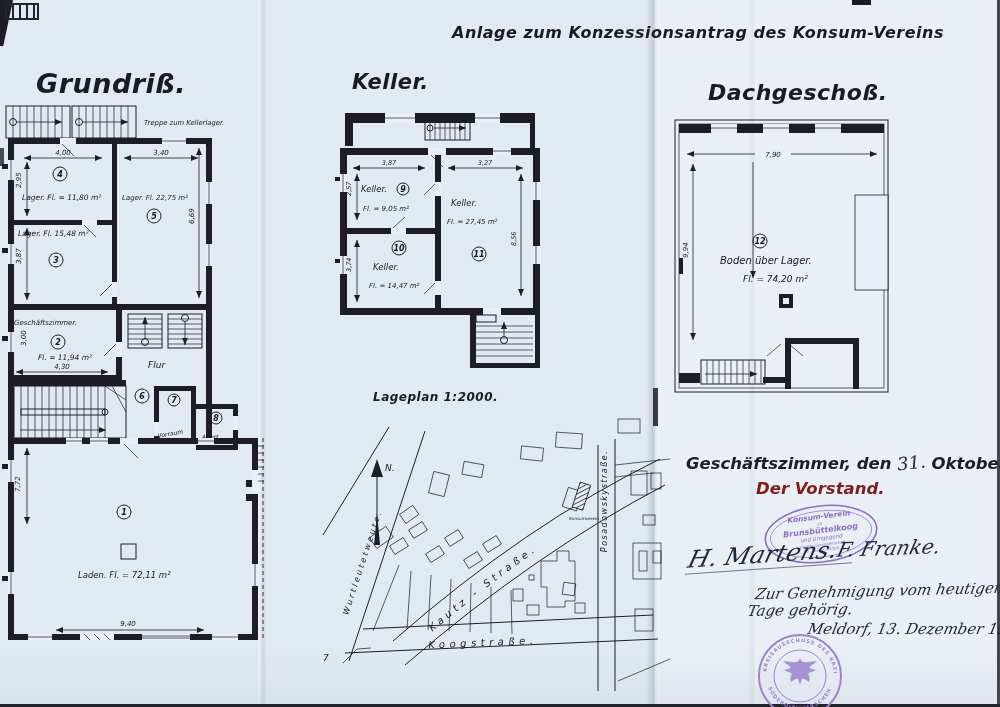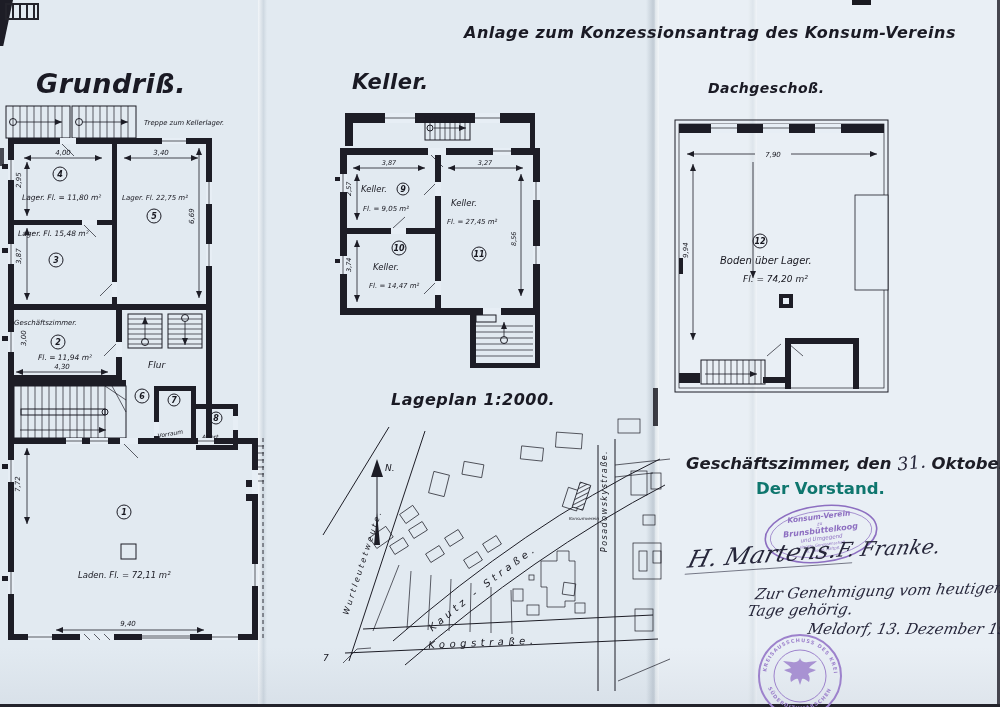--- a/index.html
+++ b/index.html
@@ -38,28 +38,28 @@
   <div class="abs" style="left:0;bottom:0;width:100%;height:60px;background:linear-gradient(rgba(160,170,185,0),rgba(160,170,185,.15))"></div>
 
   <div class="abs" style="left:0;top:0;width:13px;height:46px;background:#1d1d26;clip-path:polygon(0 0,100% 0,25% 100%,0 100%)"></div>
   <div class="abs" style="left:5px;top:3px;width:34px;height:17px;border:2px solid #23232b;background:repeating-linear-gradient(90deg,transparent 0 5px,#23232b 5px 7px)"></div>
   <div class="abs" style="left:852px;top:0;width:19px;height:5px;background:#1a1a20"></div>
   <div class="abs" style="right:0;top:0;width:3px;height:100%;background:#45454e"></div>
   <div class="abs" style="left:0;bottom:0;width:100%;height:3px;background:#23232b"></div>
   <div class="abs" style="left:653px;top:388px;width:5px;height:38px;background:#1d1d26;opacity:.85"></div>
   <div class="abs" style="left:0;top:148px;width:4px;height:18px;background:#20202a;opacity:.8"></div>
 
-  <div class="abs head" style="left:464px;top:20px;width:460px;text-align:center;font-size:16px;line-height:1.6">
+  <div class="abs head" style="left:452px;top:20px;width:460px;text-align:center;font-size:16px;line-height:1.6">
     <div>Anlage zum Konzessionsantrag des Konsum-Vereins</div>
   </div>
 
   <div class="abs head" style="left:36px;top:68px;font-size:27px">Grundriß.</div>
   <div class="abs head" style="left:352px;top:70px;font-size:21px">Keller.</div>
-  <div class="abs head" style="left:708px;top:80px;font-size:14px">Dachgeschoß.</div>
-  <div class="abs head" style="left:391px;top:390px;font-size:16px">Lageplan 1:2000.</div>
+  <div class="abs head" style="left:708px;top:80px;font-size:22px">Dachgeschoß.</div>
+  <div class="abs head" style="left:373px;top:390px;font-size:12px">Lageplan 1:2000.</div>
 
   <svg class="abs" style="left:2px;top:94px" width="262" height="576" viewBox="0 0 262 576">
     <defs>
       <marker id="gA" markerWidth="8" markerHeight="6" refX="7" refY="3" orient="auto-start-reverse" markerUnits="userSpaceOnUse">
         <path d="M0,0L7,3L0,6z" fill="#1d1d26"></path>
         </marker>
     </defs>
 
     <g>
       <rect class="ln" x="4" y="12" width="64" height="32"></rect>
@@ -440,21 +440,21 @@
       <text class="t9" x="10" y="248">7</text>
       <path class="thn" d="M30 250L44 236L58 235"></path>
     </g>
   </svg>
 
   <div class="abs hw" style="left:686px;top:452px;font-size:16.5px;font-family:'DejaVu Sans',sans-serif;font-style:italic;font-weight:bold;color:#1d1d26">
     <span>Geschäftszimmer, den</span>
     <span class="hw" style="display:inline-block;transform:rotate(-6deg);font-size:18px;font-weight:normal">31.</span>
     <span>Oktober 1932.</span>
   </div>
-  <div class="abs" style="left:756px;top:479px;font-size:16.5px;font-weight:bold;color:#0f766e">Der Vorstand.</div>
+  <div class="abs" style="left:756px;top:479px;font-size:16.5px;font-style:italic;font-weight:bold;color:#7f1d1d">Der Vorstand.</div>
 
   <svg class="abs" style="left:762px;top:504px;transform:rotate(-7deg)" width="118" height="60" viewBox="0 0 118 60">
     <ellipse cx="59" cy="30" rx="56" ry="28" fill="none" stroke="#8d6fc1" stroke-width="1.6"></ellipse>
     <ellipse cx="59" cy="30" rx="51" ry="23" fill="none" stroke="#8d6fc1" stroke-width=".7"></ellipse>
     <g fill="#8d6fc1" text-anchor="middle" style="font-style:normal">
       <text x="59" y="15" style="font-size:7.5px;font-weight:bold;fill:#8d6fc1">Konsum-Verein</text>
       <text x="59" y="21" style="font-size:4.5px;fill:#8d6fc1">zu</text>
       <text x="59" y="29" style="font-size:8px;font-weight:bold;fill:#8d6fc1">Brunsbüttelkoog</text>
       <text x="59" y="36" style="font-size:5.5px;fill:#8d6fc1">und Umgegend</text>
       <text x="59" y="42" style="font-size:3.8px;fill:#8d6fc1">eingetr. Genossenschaft</text>

